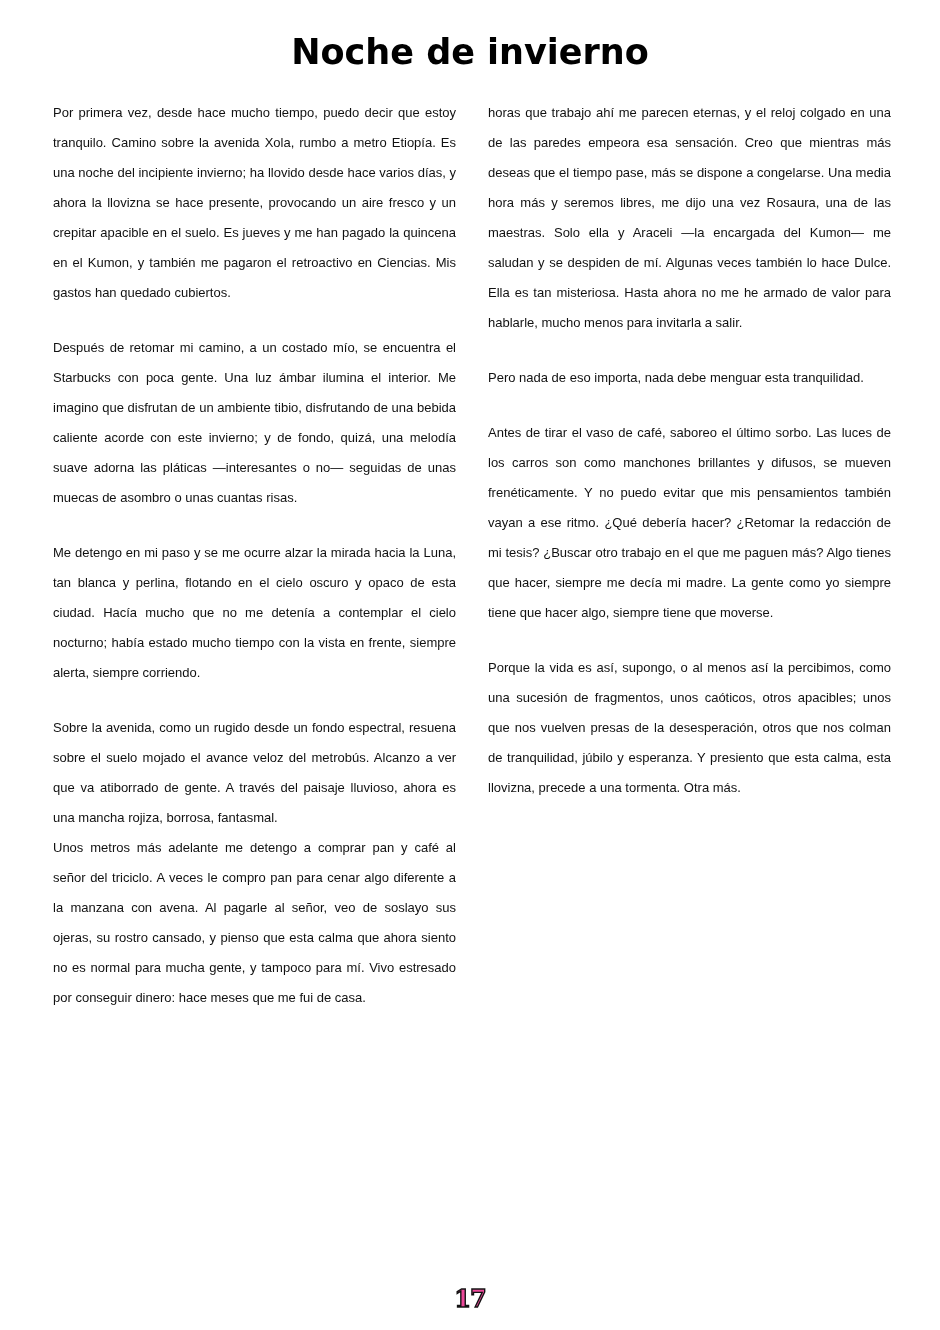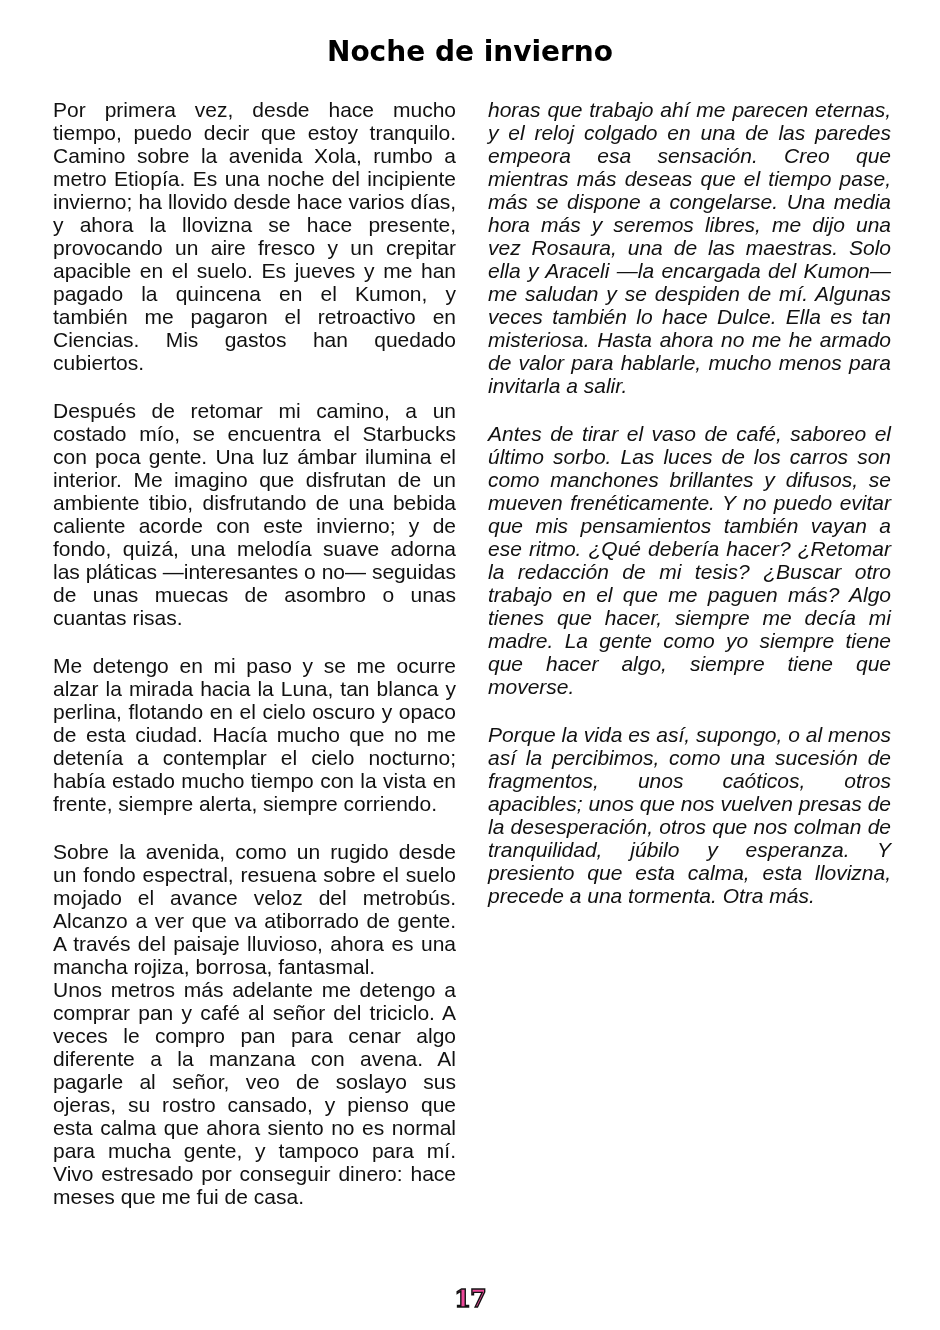--- a/index.html
+++ b/index.html
@@ -15,38 +15,38 @@
       color: #111111;
     }
     .title {
       position: absolute;
       top: 28px;
       left: 0;
       width: 940px;
       text-align: center;
       font-family: "DejaVu Sans", sans-serif;
       font-weight: bold;
-      font-size: 28px;
+      font-size: 35px;
       line-height: 48px;
       letter-spacing: 0px;
       color: #000000;
       margin: 0;
     }
     .column {
       position: absolute;
       top: 98px;
       width: 403px;
       font-family: "Liberation Sans", sans-serif;
-      font-size: 21px;
-      line-height: 23px;
+      font-size: 13px;
+      line-height: 30px;
       text-align: justify;
       color: #111111;
     }
     .col-left { left: 53px; }
-    .col-right { left: 488px; font-style: italic; }
+    .col-right { left: 488px; }
     .para {
       margin: 0 0 25px 0;
     }
     .para.tight {
       margin-bottom: 0;
     }
     .page-number {
       position: absolute;
       top: 1284px;
       left: 0;
@@ -69,17 +69,18 @@
 <div class="column col-left">
   <p class="para">Por primera vez, desde hace mucho tiempo, puedo decir que estoy tranquilo. Camino sobre la avenida Xola, rumbo a metro Etiopía. Es una noche del incipiente invierno; ha llovido desde hace varios días, y ahora la llovizna se hace presente, provocando un aire fresco y un crepitar apacible en el suelo. Es jueves y me han pagado la quincena en el Kumon, y también me pagaron el retroactivo en Ciencias. Mis gastos han quedado cubiertos.</p>
   <p class="para">Después de retomar mi camino, a un costado mío, se encuentra el Starbucks con poca gente. Una luz ámbar ilumina el interior. Me imagino que disfrutan de un ambiente tibio, disfrutando de una bebida caliente acorde con este invierno; y de fondo, quizá, una melodía suave adorna las pláticas —interesantes o no— seguidas de unas muecas de asombro o unas cuantas risas.</p>
   <p class="para">Me detengo en mi paso y se me ocurre alzar la mirada hacia la Luna, tan blanca y perlina, flotando en el cielo oscuro y opaco de esta ciudad. Hacía mucho que no me detenía a contemplar el cielo nocturno; había estado mucho tiempo con la vista en frente, siempre alerta, siempre corriendo.</p>
   <p class="para tight">Sobre la avenida, como un rugido desde un fondo espectral, resuena sobre el suelo mojado el avance veloz del metrobús. Alcanzo a ver que va atiborrado de gente. A través del paisaje lluvioso, ahora es una mancha rojiza, borrosa, fantasmal.</p>
   <p class="para">Unos metros más adelante me detengo a comprar pan y café al señor del triciclo. A veces le compro pan para cenar algo diferente a la manzana con avena. Al pagarle al señor, veo de soslayo sus ojeras, su rostro cansado, y pienso que esta calma que ahora siento no es normal para mucha gente, y tampoco para mí. Vivo estresado por conseguir dinero: hace meses que me fui de casa.</p>
 </div>
 
 <div class="column col-right">
   <p class="para">horas que trabajo ahí me parecen eternas, y el reloj colgado en una de las paredes empeora esa sensación. Creo que mientras más deseas que el tiempo pase, más se dispone a congelarse. Una media hora más y seremos libres, me dijo una vez Rosaura, una de las maestras. Solo ella y Araceli —la encargada del Kumon— me saludan y se despiden de mí. Algunas veces también lo hace Dulce. Ella es tan misteriosa. Hasta ahora no me he armado de valor para hablarle, mucho menos para invitarla a salir.</p>
+  <p class="para">Pero nada de eso importa, nada debe menguar esta tranquilidad.</p>
   <p class="para">Antes de tirar el vaso de café, saboreo el último sorbo. Las luces de los carros son como manchones brillantes y difusos, se mueven frenéticamente. Y no puedo evitar que mis pensamientos también vayan a ese ritmo. ¿Qué debería hacer? ¿Retomar la redacción de mi tesis? ¿Buscar otro trabajo en el que me paguen más? Algo tienes que hacer, siempre me decía mi madre. La gente como yo siempre tiene que hacer algo, siempre tiene que moverse.</p>
   <p class="para">Porque la vida es así, supongo, o al menos así la percibimos, como una sucesión de fragmentos, unos caóticos, otros apacibles; unos que nos vuelven presas de la desesperación, otros que nos colman de tranquilidad, júbilo y esperanza. Y presiento que esta calma, esta llovizna, precede a una tormenta. Otra más.</p>
 </div>
 
 <div class="page-number">17</div>
 
 </body></html>

